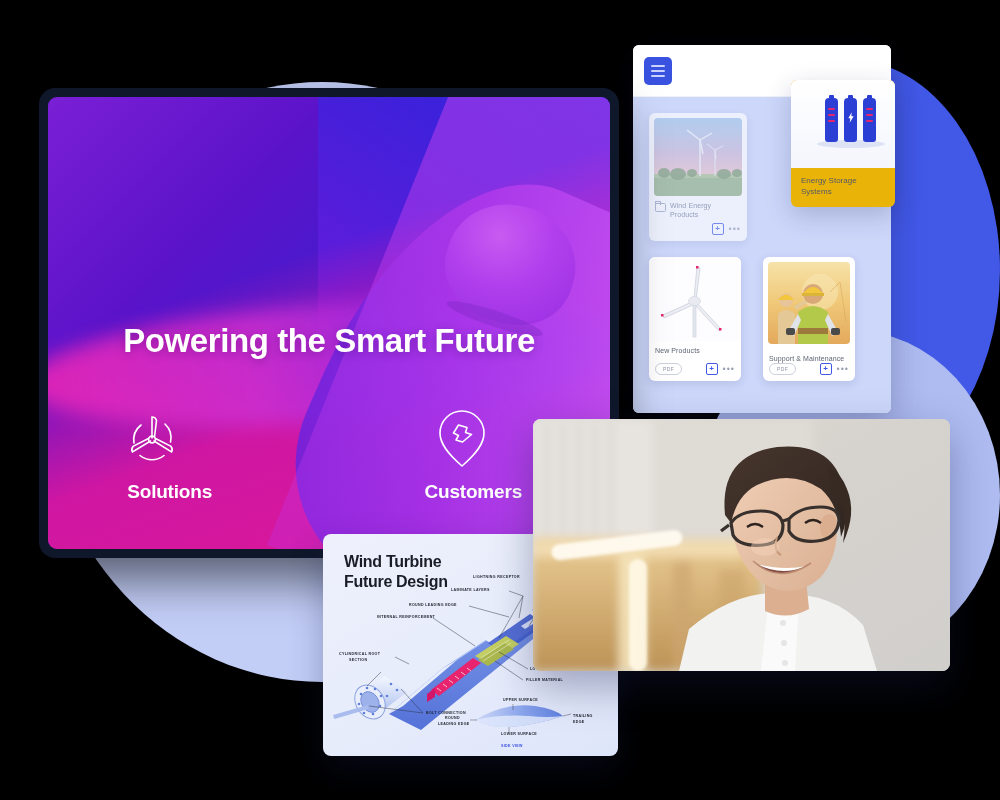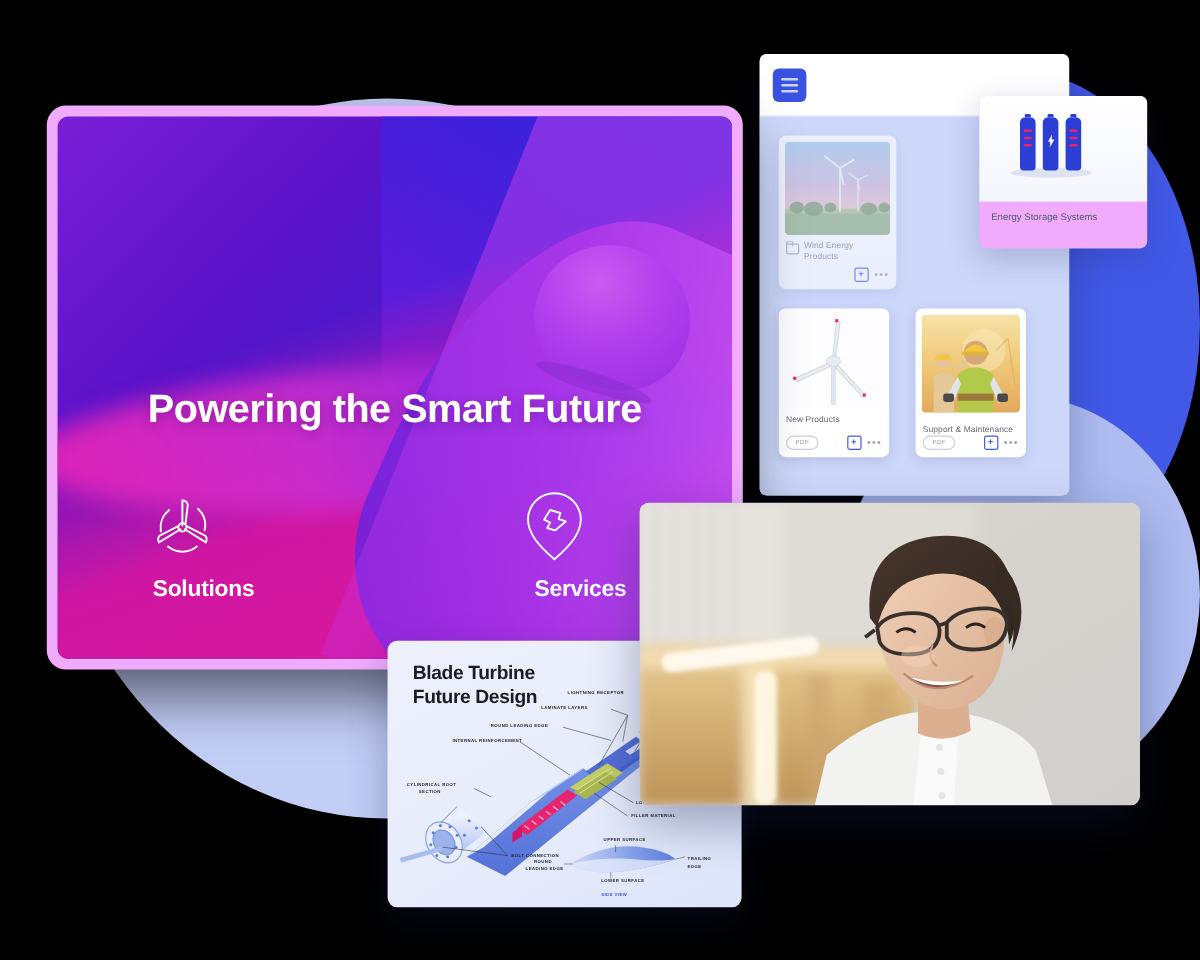--- a/index.html
+++ b/index.html
@@ -48,35 +48,35 @@
     padding:0 6px;box-sizing:border-box;}
   .pdf-pill{border:1px solid #ccd0dc;border-radius:8px;font-size:5px;color:#8d93a5;
     padding:2px 7px;letter-spacing:.4px;}
   .spacer{flex:1;}
   .plus-btn{width:10px;height:10px;border:1px solid #4259e8;border-radius:2px;color:#4259e8;
     font-size:8px;line-height:8px;display:flex;align-items:center;justify-content:center;
     margin-right:5px;font-weight:bold;}
   .dots{color:#9aa0b2;font-size:9px;letter-spacing:1px;line-height:6px;}
 
   
-  .es-card{position:absolute;left:816px;top:80px;width:140px;height:127px;background:#f0abfc;
+  .es-card{position:absolute;left:791px;top:80px;width:104px;height:127px;background:#eab308;
     border-radius:6px;overflow:hidden;box-shadow:0 8px 26px rgba(30,35,90,.22);}
   .es-art{height:88px;background:linear-gradient(180deg,#ffffff 0%,#f4f6fd 100%);
     position:relative;}
   .es-label{font-size:8px;line-height:11px;color:#555a68;padding:7px 10px 0 10px;}
   .batt{position:absolute;bottom:26px;width:13px;height:44px;background:#2c3fd4;
     border-radius:4px 4px 3px 3px;}
   .batt:before{content:"";position:absolute;left:4px;top:-3px;width:5px;height:3px;
     background:#2c3fd4;border-radius:1px 1px 0 0;}
   .bline{position:absolute;left:3px;width:7px;height:2px;background:#e8246e;border-radius:1px;}
   .shadow-el{position:absolute;bottom:20px;left:26px;width:68px;height:8px;border-radius:50%;
     background:#dde3f5;}
 
   
-  .monitor{position:absolute;left:39px;top:88px;width:580px;height:470px;background:#f0abfc;
+  .monitor{position:absolute;left:39px;top:88px;width:580px;height:470px;background:#0f172a;
     border-radius:16px;padding:9px;box-sizing:border-box;box-shadow:0 22px 46px rgba(0,0,0,.55);}
   .screen{position:relative;width:100%;height:100%;border-radius:9px;overflow:hidden;
     background:linear-gradient(135deg,#7a1fd6 0%,#5b13c9 28%,#3a1fd0 58%,#2f2fe0 100%);}
   .grad-a{position:absolute;inset:0;
     background:linear-gradient(160deg,rgba(196,22,160,0) 38%,rgba(214,22,160,.95) 62%,rgba(223,24,150,1) 100%);}
   .grad-c{position:absolute;right:-10%;top:-8%;width:62%;height:120%;
     background:linear-gradient(200deg,rgba(37,37,220,.95) 0%,rgba(120,30,230,.55) 55%,rgba(200,40,220,0) 80%);}
   .blade-body{position:absolute;right:-6%;top:18%;width:56%;height:96%;
     background:linear-gradient(255deg,#d06cf5 0%,#a246ef 35%,#8f2ee6 60%,#6b1fd8 100%);
     transform:rotate(24deg);border-radius:46% 20% 60% 40%/60% 40% 40% 30%;opacity:.92;}
@@ -311,31 +311,31 @@
           <div class="lbl">Solutions</div>
         </div>
 
         <div class="hicon">
           <div class="glyph">
             <svg width="56" height="62" viewBox="0 0 56 62" fill="none" stroke="#ffffff" stroke-width="1.6" stroke-linejoin="round">
               <path d="M28 57 C14 45 6 35 6 24 A22 22 0 0 1 50 24 C50 35 42 45 28 57 Z"></path>
               <path d="M24.5 16 L33 18.5 L31.5 23.5 L37.5 25.5 L28.5 33 L22 31 L24.5 26.5 L19.5 24 Z"></path>
             </svg>
           </div>
-          <div class="lbl">Services</div>
+          <div class="lbl">Customers</div>
         </div>
 
 
       </div>
     </div>
   </div>
 
   <div class="blade-card">
     <div class="blade-title">
-      <span>Blade Turbine</span><br>
+      <span>Wind Turbine</span><br>
       <span>Future Design</span>
     </div>
 
     <svg class="bsvg" viewBox="0 0 295 222">
       <defs>
         <linearGradient id="bladeTop" x1="0" y1="0" x2="1" y2="1">
           <stop offset="0%" stop-color="#9fb6f0"></stop>
             <stop offset="100%" stop-color="#6e8ce4"></stop>
         </linearGradient>
         <linearGradient id="bladeSide" x1="0" y1="0" x2="0" y2="1">

